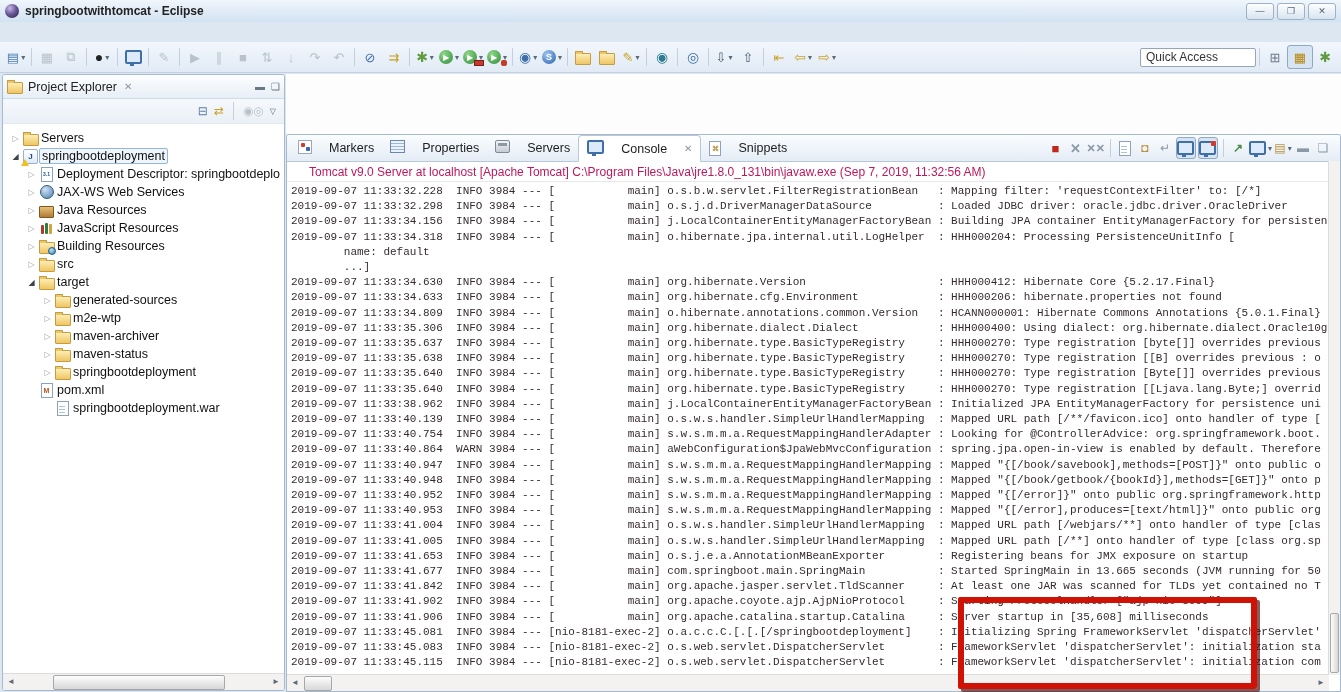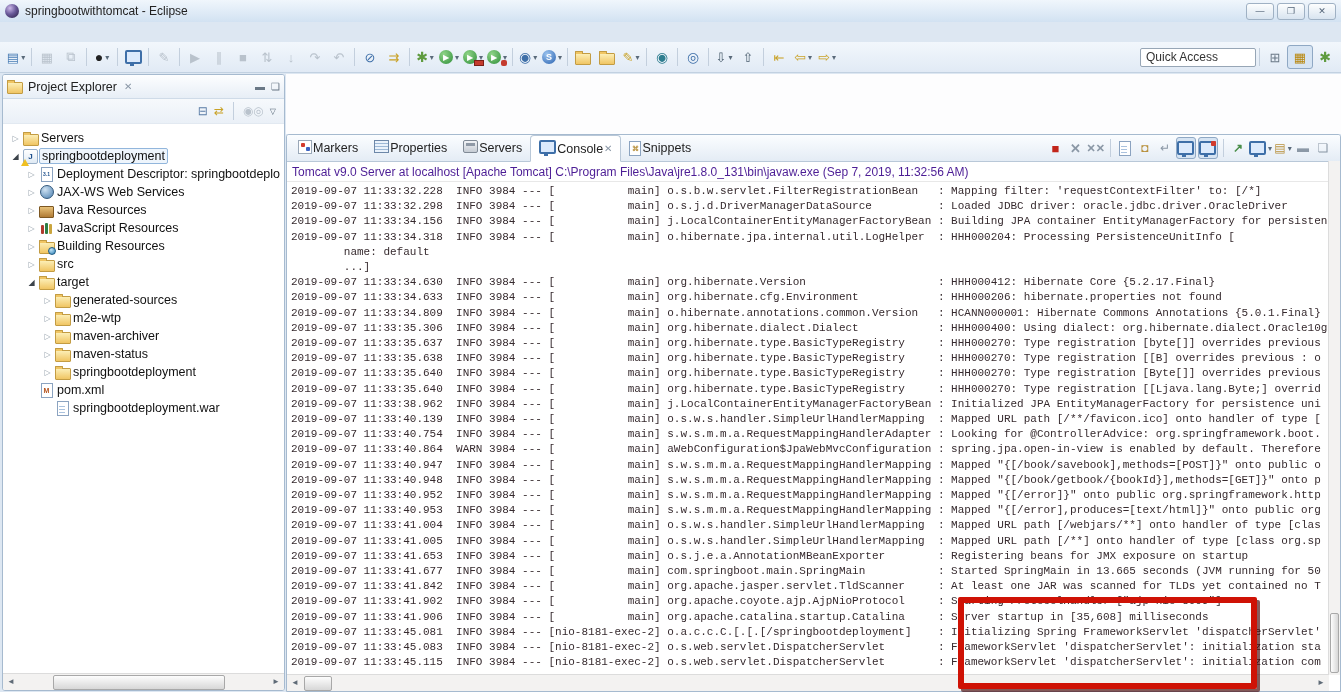--- a/index.html
+++ b/index.html
@@ -4,21 +4,21 @@
 <style>
   html,body{margin:0;padding:0;background:#9aa7b5;}
   .screen{position:relative;width:1341px;height:692px;overflow:hidden;
     font-family:"Liberation Sans",sans-serif;font-size:12px;color:#1a1a1a;
     background:#dde7f2;}
   
   .titlebar{position:absolute;left:0;top:0;right:0;height:22px;
     background:linear-gradient(#f0f6fc,#d2e2f2);display:flex;align-items:center;padding:0 5px;}
   .ecl-logo{width:14px;height:14px;border-radius:50%;margin-right:6px;
     background:radial-gradient(circle at 35% 30%,#cbb8e8 0%,#6a5a9a 45%,#241a3e 100%);}
-  .wtitle{font-size:12px;color:#222;}
+  .wtitle{font-size:12px;color:#222;font-weight:bold;}
   .winbtns{margin-left:auto;display:flex;gap:3px;}
   .winbtn{width:26px;height:15px;border:1px solid #9fb1c4;border-radius:3px;
     background:linear-gradient(#fdfefe,#d8e4f0);display:flex;align-items:center;justify-content:center;
     font-size:9px;color:#55667a;line-height:1;}
   
   .menubar{position:absolute;left:0;top:22px;right:0;height:20px;display:flex;align-items:center;
     background:linear-gradient(#f8fbfe,#e9f0f8);border-bottom:1px solid #d4dfec;padding-left:4px;}
   .menu{padding:2px 9px;color:#1c1c1c;}
   .menu u{text-decoration:underline;}
   
@@ -90,30 +90,30 @@
   .arrow.exp{color:#3c434a;}
   .ticon{width:17px;flex:none;display:flex;justify-content:center;}
   .tlabel{padding:0 2px;}
   .trow.sel .tlabel{border:1px solid #92b6dc;background:#eef5fc;border-radius:2px;}
   
   .editorblank{position:absolute;left:286px;top:74px;right:0;height:60px;background:#fdfdfe;}
   .consolep{position:absolute;left:286px;top:134px;right:0;bottom:0;background:#fff;
     border:1px solid #a6bacf;border-radius:3px 3px 0 0;overflow:hidden;}
   .ctabbar{height:26px;display:flex;align-items:stretch;background:linear-gradient(#fbfdff,#e4ecf5);
     border-bottom:1px solid #b9c8d8;padding-left:3px;}
-  .ctab{display:flex;align-items:center;gap:1px;padding:0 8px;color:#222;font-size:12.5px;}
+  .ctab{display:flex;align-items:center;gap:17px;padding:0 8px;color:#222;font-size:12.5px;}
   .ctab.active{background:#fff;border:1px solid #b9c8d8;border-bottom:1px solid #fff;border-radius:4px 4px 0 0;margin-bottom:-1px;}
   .cclose{color:#8a97a6;font-size:10px;}
   .ctools{margin-left:auto;display:flex;align-items:center;gap:2px;padding-right:8px;}
   .cbtn{height:20px;min-width:18px;display:inline-flex;align-items:center;justify-content:center;
     font-size:12px;color:#8b98a6;border-radius:3px;position:relative;}
   .cbtn.red{color:#c2251a;font-size:13px;}
   .cbtn.pressed{background:#d6e4f3;border:1px solid #8fa8c4;}
   .cbtn .rdot{position:absolute;right:1px;top:3px;width:5px;height:5px;border-radius:1px;background:#d23b2e;}
-  .cheader{font-size:12px;color:#4c1d95;padding:3px 5px 2px;border-bottom:1px solid #e8e8e8;white-space:nowrap;overflow:hidden;}
+  .cheader{font-size:12px;color:#be185d;padding:3px 22px 2px;border-bottom:1px solid #e8e8e8;white-space:nowrap;overflow:hidden;}
   pre.log{margin:0;padding:2px 0 0 4px;font-family:"Liberation Mono","DejaVu Sans Mono",monospace;
     font-size:11px;line-height:15.2px;color:#362a2e;white-space:pre;overflow:hidden;}
   
   .hscroll{position:absolute;left:0;right:0;bottom:0;height:16px;background:#f3f2f1;border-top:1px solid #dcdcdc;}
   .sarrow{position:absolute;top:0;width:16px;height:15px;display:flex;align-items:center;justify-content:center;
     font-size:8px;color:#5f6b77;background:#f3f2f1;}
   .sthumb{position:absolute;top:1px;height:13px;background:linear-gradient(#fdfdfd,#d7d7d7);
     border:1px solid #a8a8a8;border-radius:2px;}
   .vscroll{position:absolute;top:26px;right:0;bottom:16px;width:11px;background:#f3f2f1;border-left:1px solid #dcdcdc;}
   .vthumb{position:absolute;left:1px;right:1px;bottom:2px;height:58px;background:linear-gradient(90deg,#fdfdfd,#d7d7d7);

